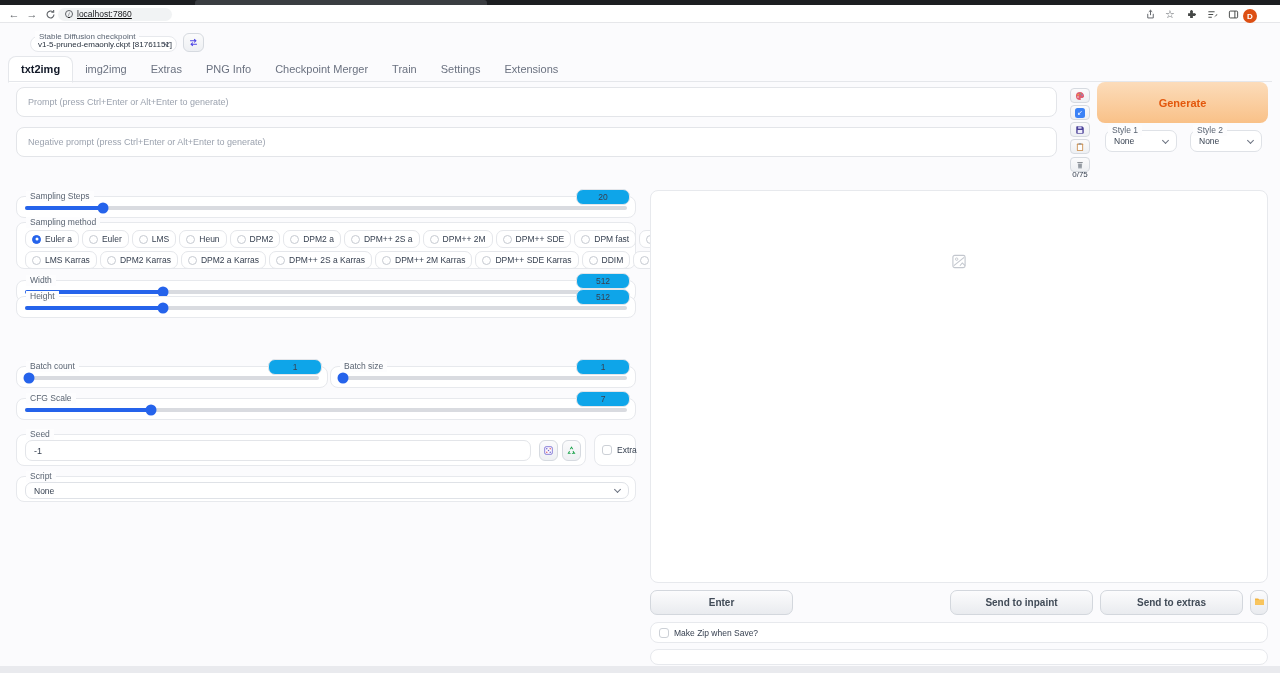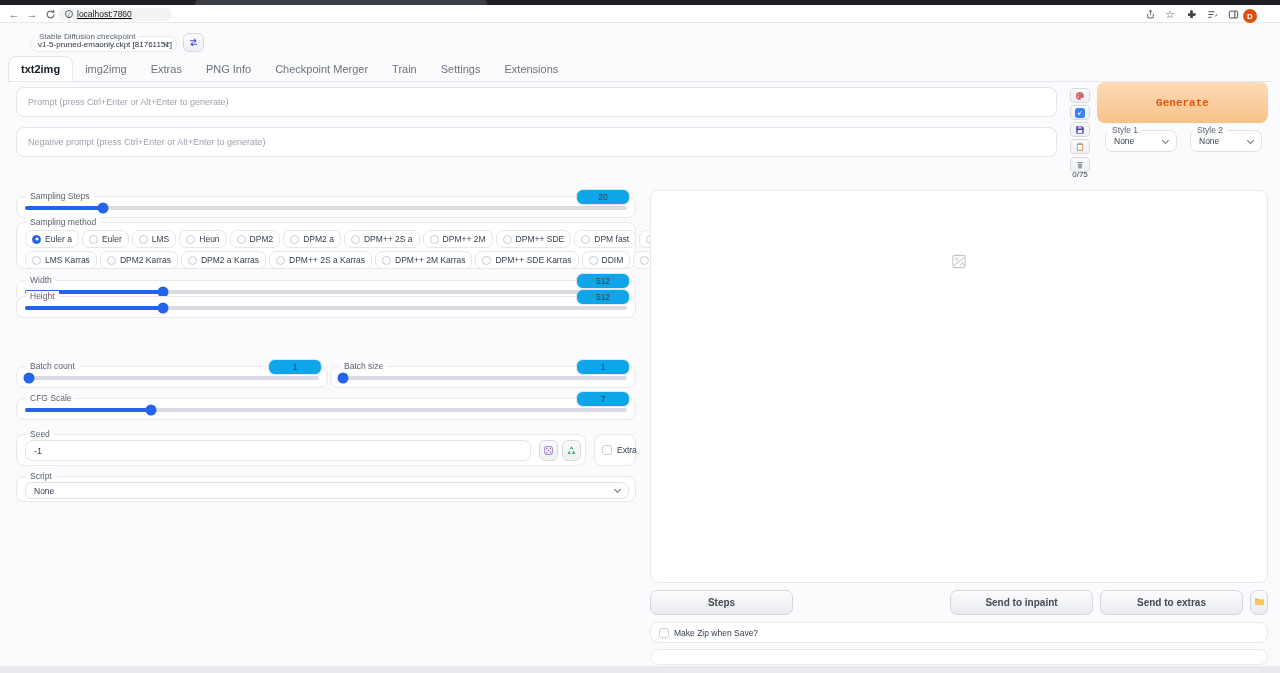--- a/index.html
+++ b/index.html
@@ -38,21 +38,21 @@
   .tool-btn { position:absolute; width:20px; height:15px; border:1px solid #d6dae0; border-radius:4px; background:linear-gradient(180deg,#fbfbfc,#eef0f3); display:flex; align-items:center; justify-content:center; cursor:pointer; }
   textarea { position:absolute; border:1px solid #e3e5e9; border-radius:8px; background:#fff; resize:none; outline:none; font-family:"Liberation Sans",sans-serif; font-size:9px; color:#1f2937; padding:9px 11px; }
   textarea::placeholder { color:#9ca3af; }
 
   
   .tabs { position:absolute; left:8px; top:59px; height:23px; display:flex; align-items:flex-end; }
   .tab { padding:6px 12px 7px; font-size:11px; color:#6b7280; cursor:pointer; white-space:nowrap; }
   .tab.active { background:#fff; border:1px solid #e5e7eb; border-bottom:1px solid #fff; border-radius:8px 8px 0 0; color:#111827; font-weight:700; position:relative; top:1px; }
   .tabline { position:absolute; left:8px; right:8px; top:81px; height:1px; background:#e5e7eb; }
 
-  .generate { position:absolute; left:1097px; top:82px; width:171px; height:41px; border:none; border-radius:8px; background:linear-gradient(180deg,#fcdcba,#f9c188); color:#e3570c; font-size:11px; font-weight:700; font-family:Liberation Mono, monospace; display:flex; align-items:center; justify-content:center; cursor:pointer; }
+  .generate { position:absolute; left:1097px; top:82px; width:171px; height:41px; border:none; border-radius:8px; background:linear-gradient(180deg,#fcdcba,#f9c188); color:#e3570c; font-size:11px; font-weight:700; font-family:Liberation Sans, sans-serif; display:flex; align-items:center; justify-content:center; cursor:pointer; }
   .counter { position:absolute; left:1068px; top:170px; width:24px; text-align:center; font-size:8px; color:#374151; }
 
   .gallery { position:absolute; left:650px; top:190px; width:618px; height:393px; background:#fff; border:1px solid #e7e9ed; border-radius:8px; }
   .ph-icon { position:absolute; left:50%; top:63px; transform:translateX(-50%); }
   .footerband { position:absolute; left:0; top:666px; width:1280px; height:7px; background:#e9eaee; }
   .seedinput { position:absolute; left:8px; top:5px; width:506px; height:21px; border:1px solid #e3e5e9; border-radius:7px; background:#fff; font-family:inherit; font-size:9px; color:#374151; padding:0 8px; outline:none; }
 </style>
 </head>
 <body>
 
@@ -369,21 +369,21 @@
     <span class="ph-icon">
       <svg width="15" height="15" viewBox="0 0 16 16">
           <rect x="1.5" y="1.5" width="13" height="13" rx="2" fill="none" stroke="#c3c7ce" stroke-width="1.2"></rect>
           <circle cx="5.5" cy="5.5" r="1.3" fill="none" stroke="#c3c7ce" stroke-width="1"></circle>
           <path d="M2.5 12.5 13.5 3.5" stroke="#c3c7ce" stroke-width="1.1"></path>
           <path d="M9 12.5l2.5-3 3 3" fill="none" stroke="#c3c7ce" stroke-width="1.1"></path>
         </svg>
     </span>
   </div>
 
-  <div class="btn-gray" style="left:650px;top:590px;width:143px">Steps</div>
+  <div class="btn-gray" style="left:650px;top:590px;width:143px">Enter</div>
   <div class="btn-gray" style="left:950px;top:590px;width:143px">Send to inpaint</div>
   <div class="btn-gray" style="left:1100px;top:590px;width:143px">Send to extras</div>
   <div class="btn-gray" style="left:1250px;top:590px;width:18px">
     <span>
       <svg width="11" height="11" viewBox="0 0 16 16">
           <path d="M1.5 3.5h4.5L7.5 5h7v8h-13z" fill="#f3b33c"></path>
           <path d="M1.5 6h13v7h-13z" fill="#f8c55e"></path>
         </svg>
     </span>
   </div>

